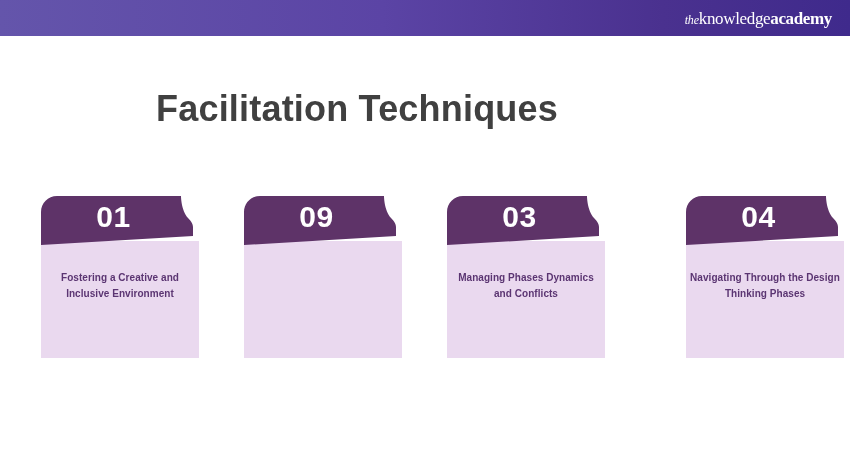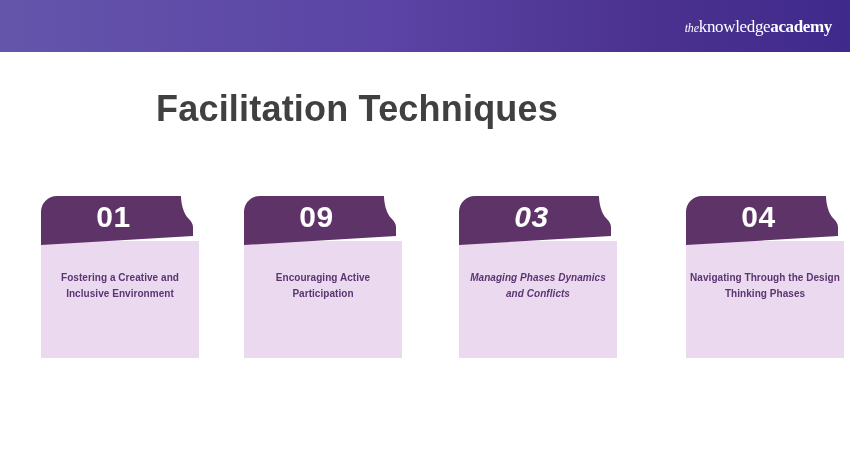--- a/index.html
+++ b/index.html
@@ -11,21 +11,21 @@
   }
   #page {
     position:relative;
     width:850px; height:450px;
     background:#ffffff;
   }
 
   
   #brandbar {
     position:absolute; left:0; top:0;
-    width:850px; height:52px;
+    width:850px; height:36px;
     background:linear-gradient(90deg, #6455ab 0%, #5b44a5 45%, #4a318f 78%, #3f2a8c 100%);
   }
   #logo {
     position:absolute; right:18px; top:50%;
     transform:translateY(-50%);
     color:#ffffff;
     white-space:nowrap;
     font-family:"Liberation Serif", serif;
     line-height:1;
   }
@@ -61,21 +61,21 @@
     width:768px; height:162px;
   }
   .card {
     position:absolute;
     top:0;
     width:158px;
     height:162px;
   }
   .card.c0 { left:0px; }
   .card.c1 { left:203px; }
-  .card.c2 { left:418px;font-style:italic; }
+  .card.c2 { left:406px; }
   .card.c3 { left:609px;margin-left:36px; }
 
   
   .card-body {
     position:absolute;
     left:0px; top:45px;
     width:158px; height:117px;
     background:#ead9ef;
   }
   .card-label {
@@ -137,21 +137,20 @@
     </div>
 
     <div class="card c1">
       <div class="card-body"></div>
       <div class="card-head">
         <svg width="152" height="56" viewBox="0 0 152 56" xmlns="http://www.w3.org/2000/svg" aria-hidden="true">
           <path d="M16,0 L140,0 C140,0 140,14 147,22 C151,26 152,29 152,31 L152,40 L0,49 L0,16 C0,7 7,0 16,0 Z" fill="#5e3368"></path>
         </svg>
       </div>
       <div class="card-num">09</div>
-      <div class="card-label">Encouraging Active Participation</div>
     </div>
 
     <div class="card c2">
       <div class="card-body"></div>
       <div class="card-head">
         <svg width="152" height="56" viewBox="0 0 152 56" xmlns="http://www.w3.org/2000/svg" aria-hidden="true">
           <path d="M16,0 L140,0 C140,0 140,14 147,22 C151,26 152,29 152,31 L152,40 L0,49 L0,16 C0,7 7,0 16,0 Z" fill="#5e3368"></path>
         </svg>
       </div>
       <div class="card-num">03</div>

